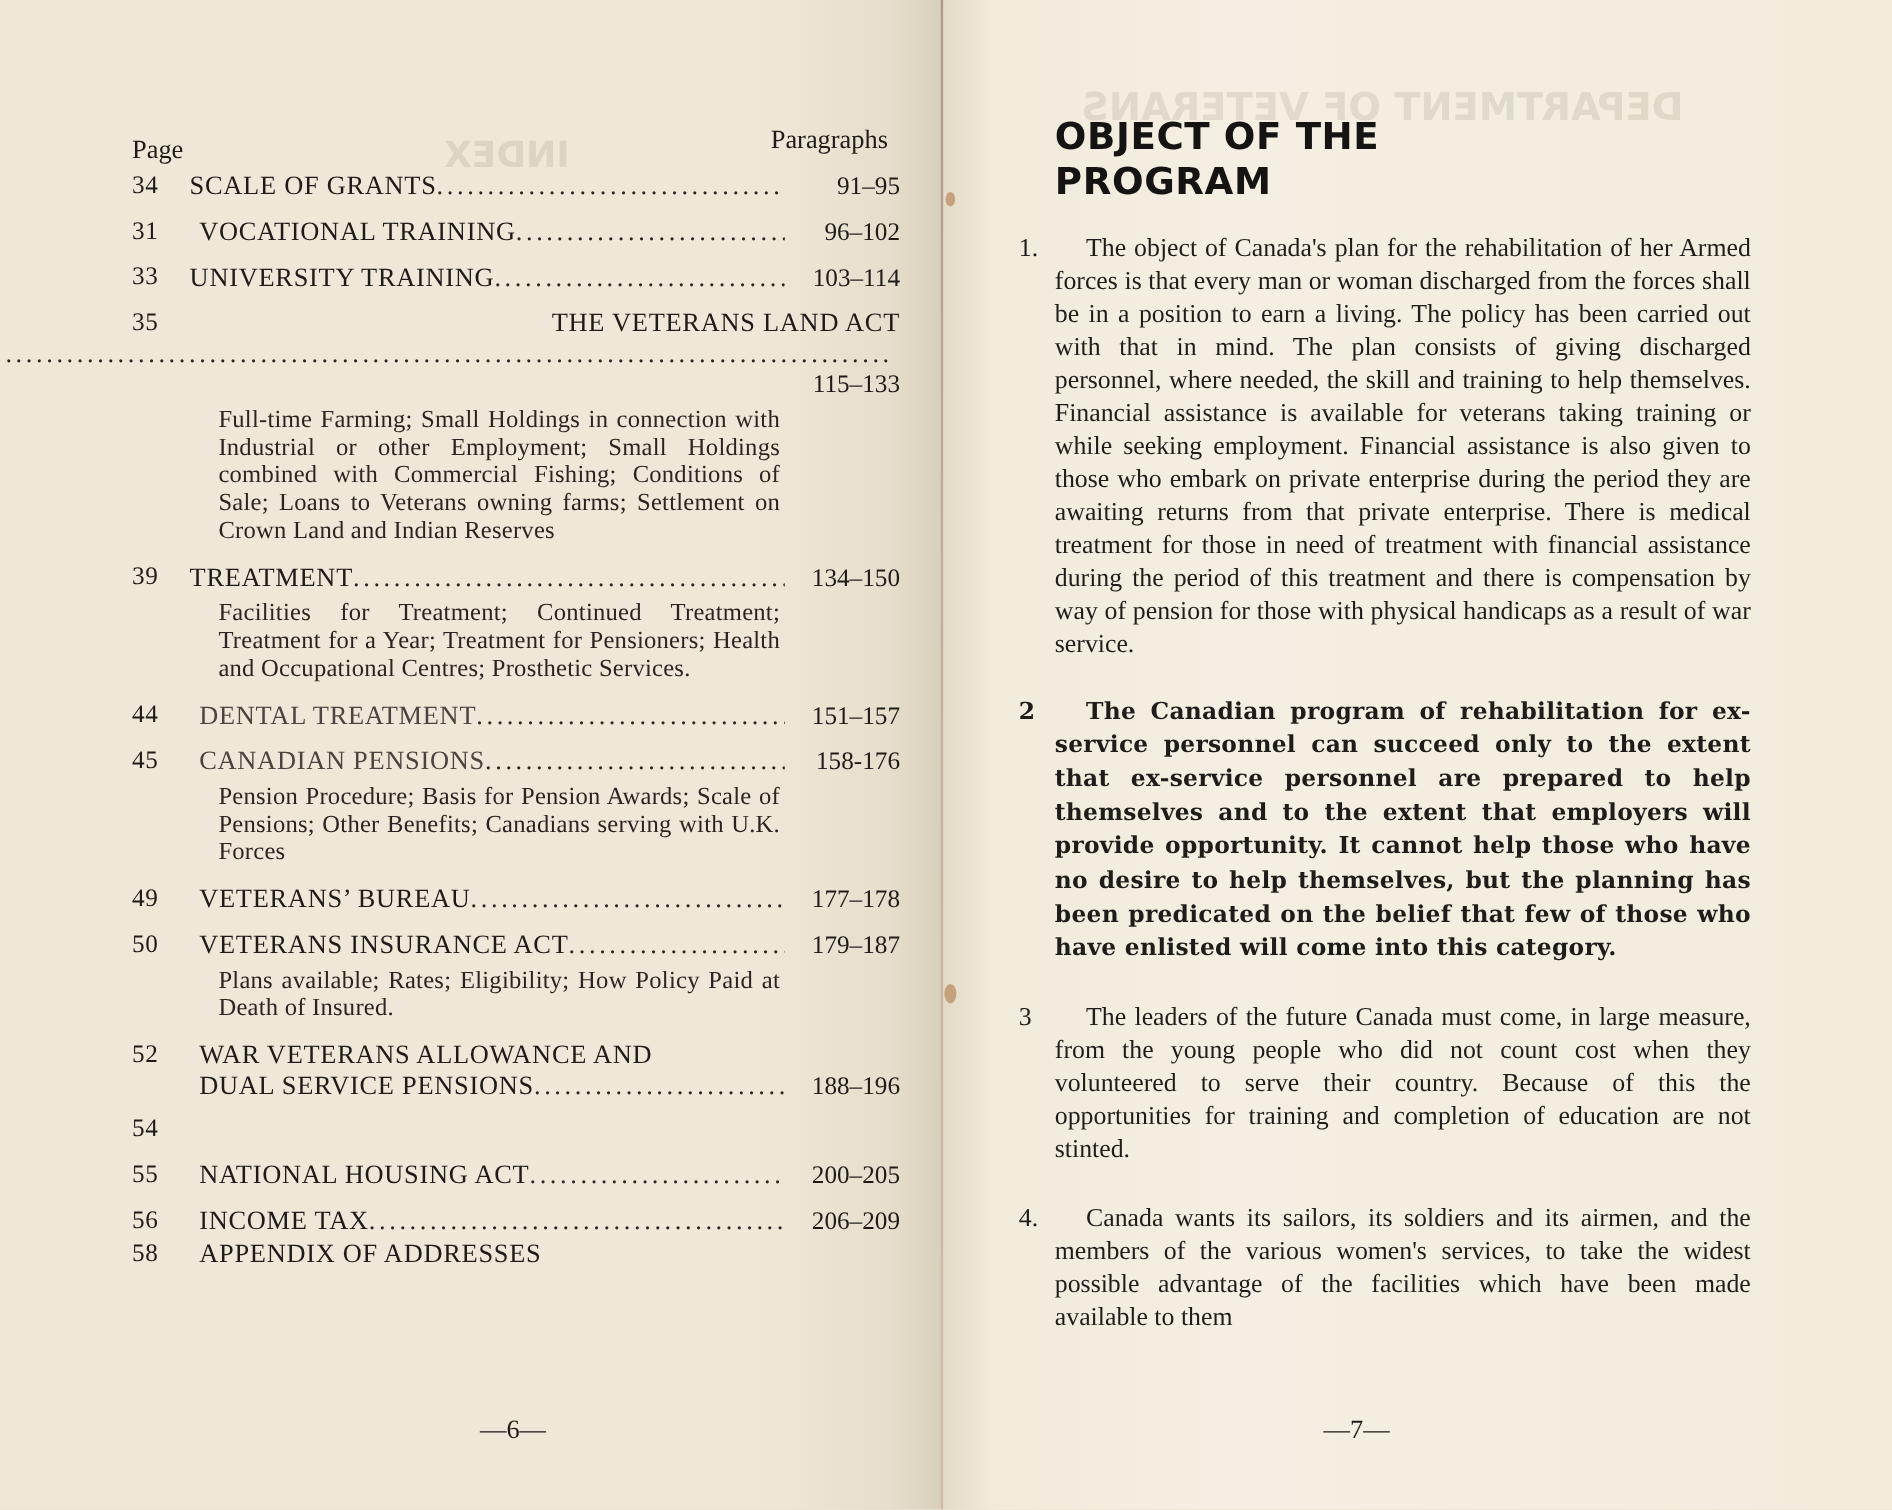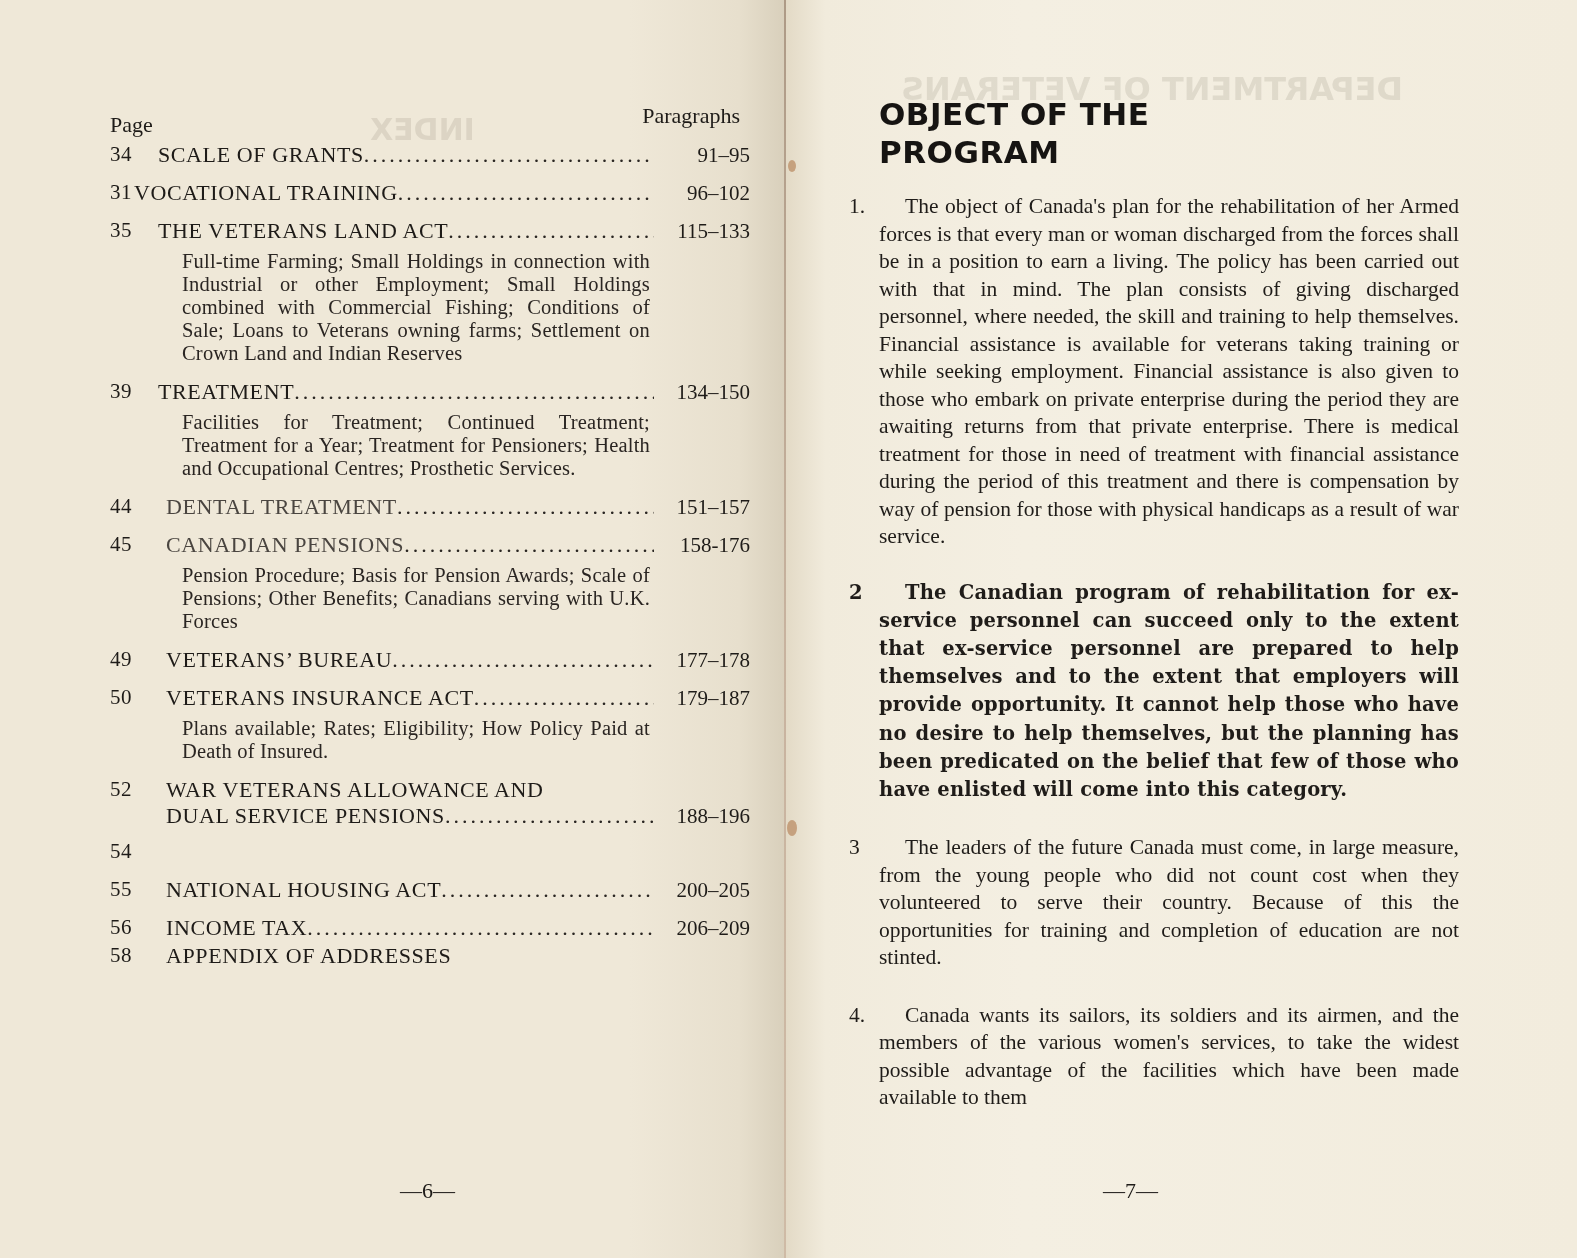--- a/index.html
+++ b/index.html
@@ -82,29 +82,37 @@
           <div class="row" style="margin-top: 2px; min-height: 28px;">
             <span class="pg">34</span>
             <div class="title-line" style="margin-left: 48px;">
               <span class="title">SCALE OF GRANTS</span>
               <span class="dots"></span>
               <span class="par">91–95</span>
             </div>
           </div>
           <div class="row" style="margin-top: 10px; min-height: 28px;">
             <span class="pg">31</span>
-            <div class="title-line" style="margin-left: 24px;">
+            <div class="title-line" style="margin-left: 56px;">
               <span class="title">VOCATIONAL TRAINING</span>
               <span class="dots"></span>
               <span class="par">96–102</span>
             </div>
           </div>
           <div class="row" style="margin-top: 10px; min-height: 28px;">
+            <span class="pg">33</span>
+            <div class="title-line" style="margin-left: 48px;">
+              <span class="title">UNIVERSITY TRAINING</span>
+              <span class="dots"></span>
+              <span class="par">103–114</span>
+            </div>
+          </div>
+          <div class="row" style="margin-top: 10px; min-height: 28px;">
             <span class="pg">35</span>
-            <div class="title-line" style="margin-left: 48px;">
+            <div class="title-line" style="margin-left: 48px; flex-direction: column;">
               <span class="title">THE VETERANS LAND ACT</span>
               <span class="dots"></span>
               <span class="par">115–133</span>
             </div>
             <div class="sub">Full-time Farming; Small Holdings in connection with Industrial or other Employment; Small Holdings combined with Commercial Fishing; Conditions of Sale; Loans to Veterans owning farms; Settlement on Crown Land and Indian Reserves</div>
           </div>
           <div class="row" style="margin-top: 14px; min-height: 28px;">
             <span class="pg">39</span>
             <div class="title-line" style="margin-left: 48px;">
               <span class="title">TREATMENT</span>

